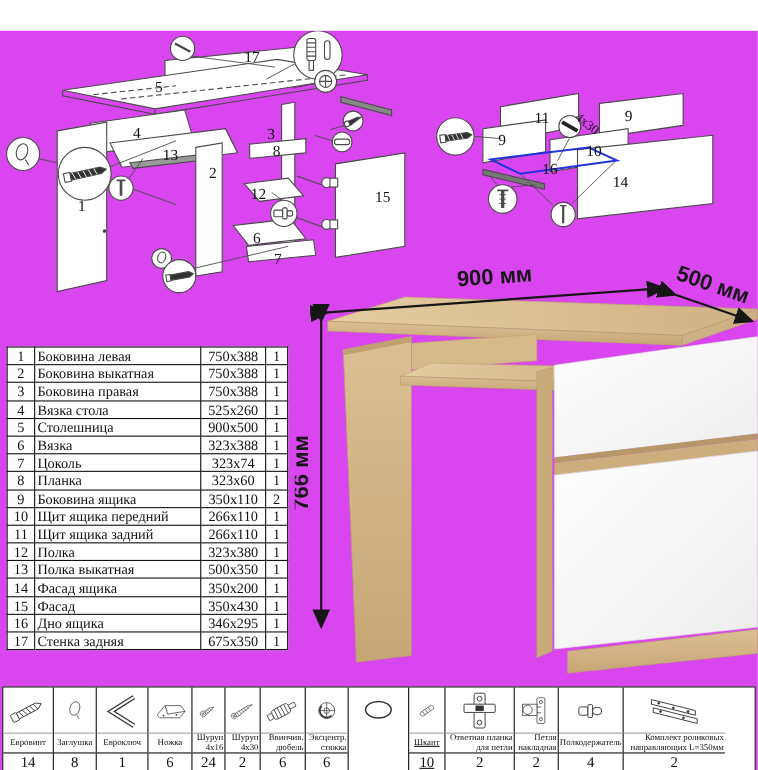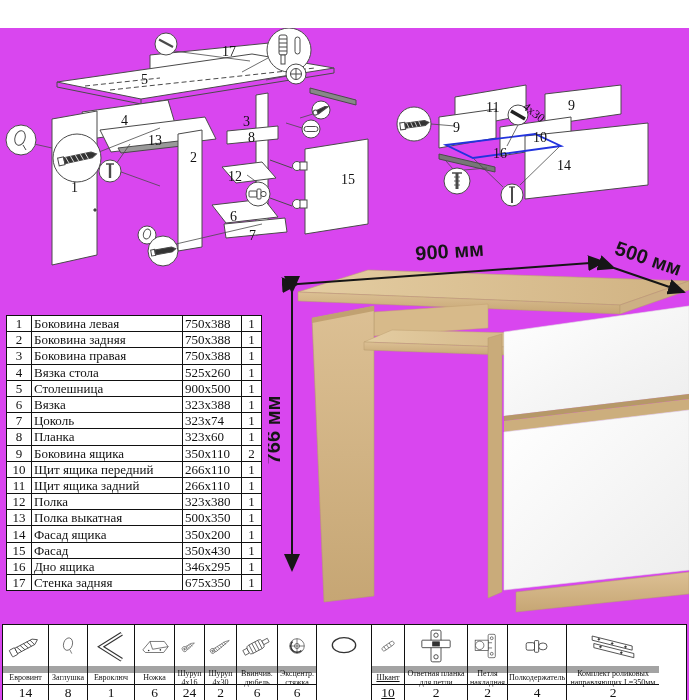--- a/index.html
+++ b/index.html
@@ -6,33 +6,33 @@
   .canvas{position:relative;width:689px;height:700px;background:#d946ef;overflow:hidden;
           font-family:"Liberation Serif",serif;color:#111;margin-top:28px;}
   svg text{font-family:"Liberation Serif",serif;fill:#111;}
   .dimtxt{font-family:"Liberation Sans",sans-serif;font-weight:bold;font-size:20px;fill:#161616;}
   
   .parts{position:absolute;left:6px;top:287px;border-collapse:collapse;background:#fff;}
   .parts td{border:1.4px solid #111;font:13px/1 "Liberation Serif",serif;height:15.2px;
             padding:0 2px;white-space:nowrap;background:#fff;}
   .c-num{width:20px;text-align:center;}
   .c-name{width:146px;text-align:left;padding-left:4px;}
-  .c-size{width:54px;}
+  .c-size{width:54px;text-align:center;}
   .c-qty{width:15px;text-align:center;}
   
   .hw{position:absolute;left:2px;top:596px;width:685px;}
   .hw-title{text-align:center;font:14.5px "Liberation Serif",serif;margin-bottom:2px;width:620px;}
   .hw-table{display:flex;border:1.6px solid #111;background:#fff;}
   .hw-col{display:flex;flex-direction:column;border-right:1px solid #111;box-sizing:border-box;}
   .hw-col:last-child{border-right:none;}
   .hw-icon{height:41px;display:flex;align-items:center;justify-content:center;overflow:hidden;}
   .hw-icon svg{width:100%;height:40px;}
-  .hw-name{border-top:7px solid #a3a3a3;border-bottom:1px solid #111;height:19px;
+  .hw-name{border-top:1px solid #a3a3a3;border-bottom:1px solid #111;height:19px;
            font:8px/1.08 "Liberation Serif",serif;display:flex;align-items:center;
-           justify-content:center;text-align:center;padding:0 1px;box-sizing:border-box;}
+           justify-content:center;text-align:right;padding:0 1px;box-sizing:border-box;}
   .hw-qty{height:16px;font:13.5px/16px "Liberation Serif",serif;text-align:center;}
   .abs{position:absolute;}
 </style>
 </head>
 <body>
 
 <div class="canvas">
 
   <svg class="abs" style="left:0;top:0" width="400" height="255" viewBox="0 0 400 255">
     <g stroke="#4a4a4a" stroke-width="1" fill="#fff">
@@ -236,21 +236,21 @@
   <table class="parts">
     <tbody>
         <tr>
           <td class="c-num">1</td>
           <td class="c-name">Боковина левая</td>
           <td class="c-size">750x388</td>
           <td class="c-qty">1</td>
         </tr>
         <tr>
           <td class="c-num">2</td>
-          <td class="c-name">Боковина задняя</td>
+          <td class="c-name">Боковина выкатная</td>
           <td class="c-size">750x388</td>
           <td class="c-qty">1</td>
         </tr>
         <tr>
           <td class="c-num">3</td>
           <td class="c-name">Боковина правая</td>
           <td class="c-size">750x388</td>
           <td class="c-qty">1</td>
         </tr>
         <tr>

